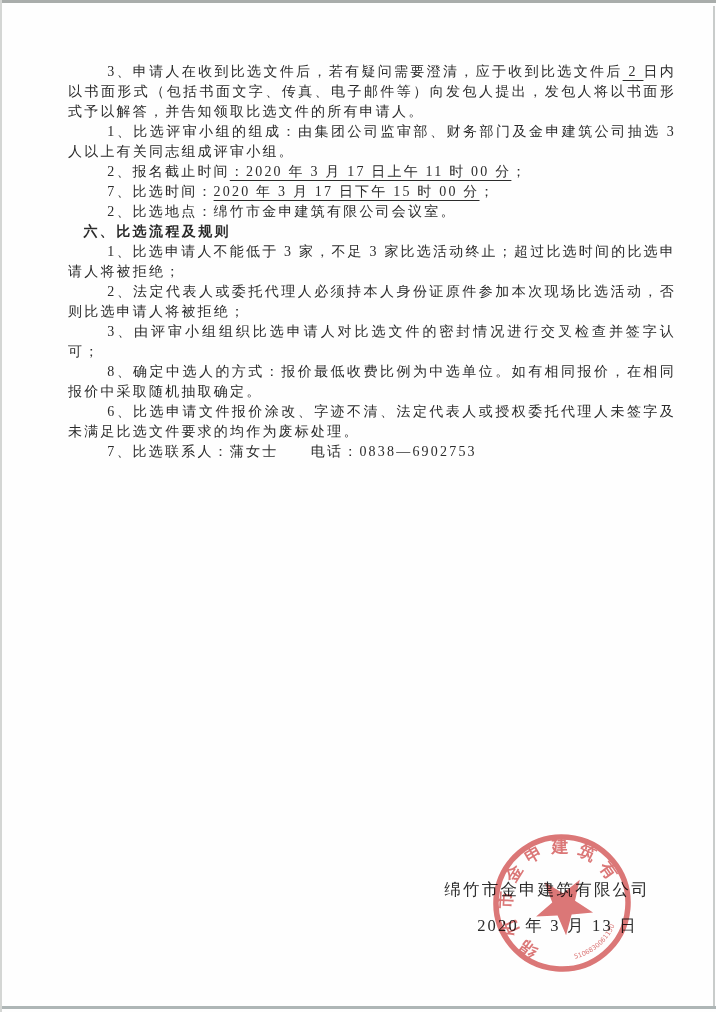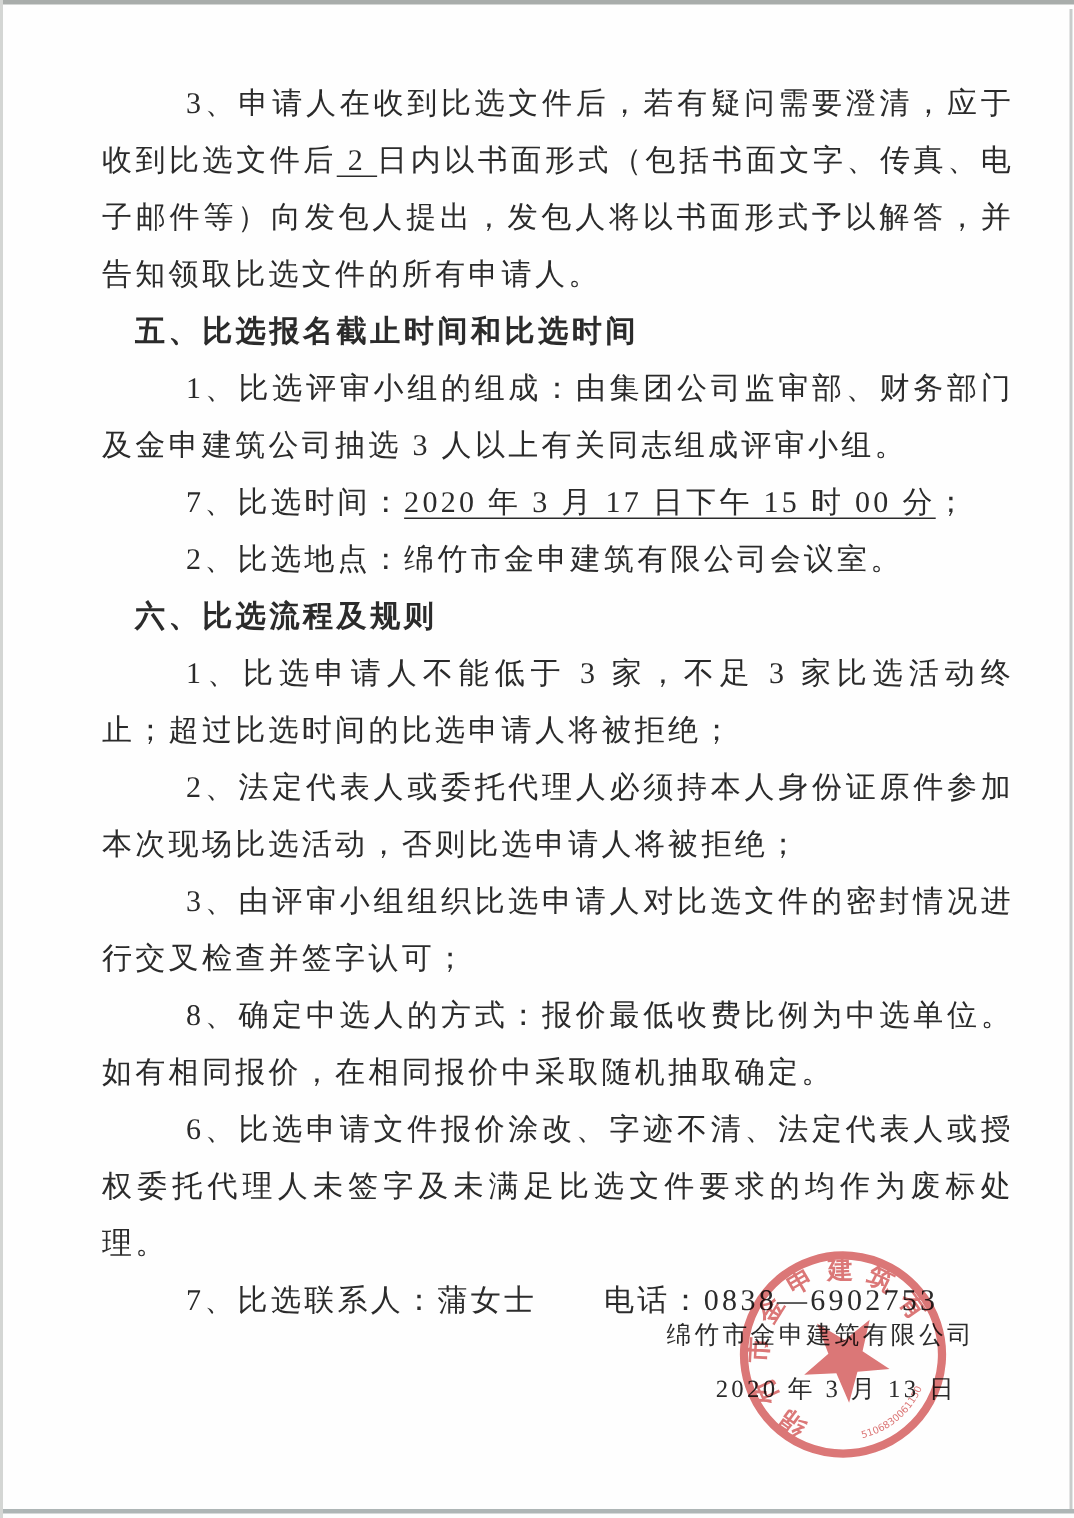--- a/index.html
+++ b/index.html
@@ -14,24 +14,24 @@
   }
   
   .edge{position:absolute;background:#a9adab;}
   .edge.top{left:0;top:0;width:716px;height:3px;}
   .edge.bottom{left:0;top:1006px;width:716px;height:3px;background:#aeb6b6;}
   .edge.left{left:0;top:0;width:2px;height:1012px;background:#d4d6d4;}
   .edge.right{left:713px;top:6px;width:2px;height:1000px;background:#c9cccb;}
 
   .content{
     position:absolute;
-    left:68px;top:50px;
+    left:68px;top:62px;
     width:608px;
-    font-size:20px;
-    line-height:38px;
+    font-size:14px;
+    line-height:20px;
     letter-spacing:2.2px;
     text-align:justify;
   }
   .content p{margin:0;padding:0;}
   .para{text-indent:2.8em;}
   .heading{font-weight:bold;text-indent:1.1em;letter-spacing:2.4px;}
   .u{text-decoration:underline;text-underline-offset:4px;text-decoration-thickness:1px;}
 
   .signature{
     position:absolute;
@@ -58,22 +58,22 @@
 <body>
 
 <div class="page">
   <div class="edge top"></div>
   <div class="edge bottom"></div>
   <div class="edge left"></div>
   <div class="edge right"></div>
 
   <div class="content">
       <p class="para"><span>3、申请人在收到比选文件后，若有疑问需要澄清，应于收到比选文件后</span><span class="u"> 2 </span><span>日内以书面形式（包括书面文字、传真、电子邮件等）向发包人提出，发包人将以书面形式予以解答，并告知领取比选文件的所有申请人。</span></p>
-      <p class="heading"><span>五、比选报名截止时间和比选时间</span></p>
       <p class="para"><span>1、比选评审小组的组成：由集团公司监审部、财务部门及金申建筑公司抽选 3 人以上有关同志组成评审小组。</span></p>
+      <p class="para"><span>2、报名截止时间</span><span class="u">：2020 年 3 月 17 日上午 11 时 00 分</span><span>；</span></p>
       <p class="para"><span>7、比选时间：</span><span class="u">2020 年 3 月 17 日下午 15 时 00 分</span><span>；</span></p>
       <p class="para"><span>2、比选地点：绵竹市金申建筑有限公司会议室。</span></p>
       <p class="heading"><span>六、比选流程及规则</span></p>
       <p class="para"><span>1、比选申请人不能低于 3 家，不足 3 家比选活动终止；超过比选时间的比选申请人将被拒绝；</span></p>
       <p class="para"><span>2、法定代表人或委托代理人必须持本人身份证原件参加本次现场比选活动，否则比选申请人将被拒绝；</span></p>
       <p class="para"><span>3、由评审小组组织比选申请人对比选文件的密封情况进行交叉检查并签字认可；</span></p>
       <p class="para"><span>8、确定中选人的方式：报价最低收费比例为中选单位。如有相同报价，在相同报价中采取随机抽取确定。</span></p>
       <p class="para"><span>6、比选申请文件报价涂改、字迹不清、法定代表人或授权委托代理人未签字及未满足比选文件要求的均作为废标处理。</span></p>
       <p class="para"><span>7、比选联系人：蒲女士　　电话：0838—6902753</span></p>
     </div>

